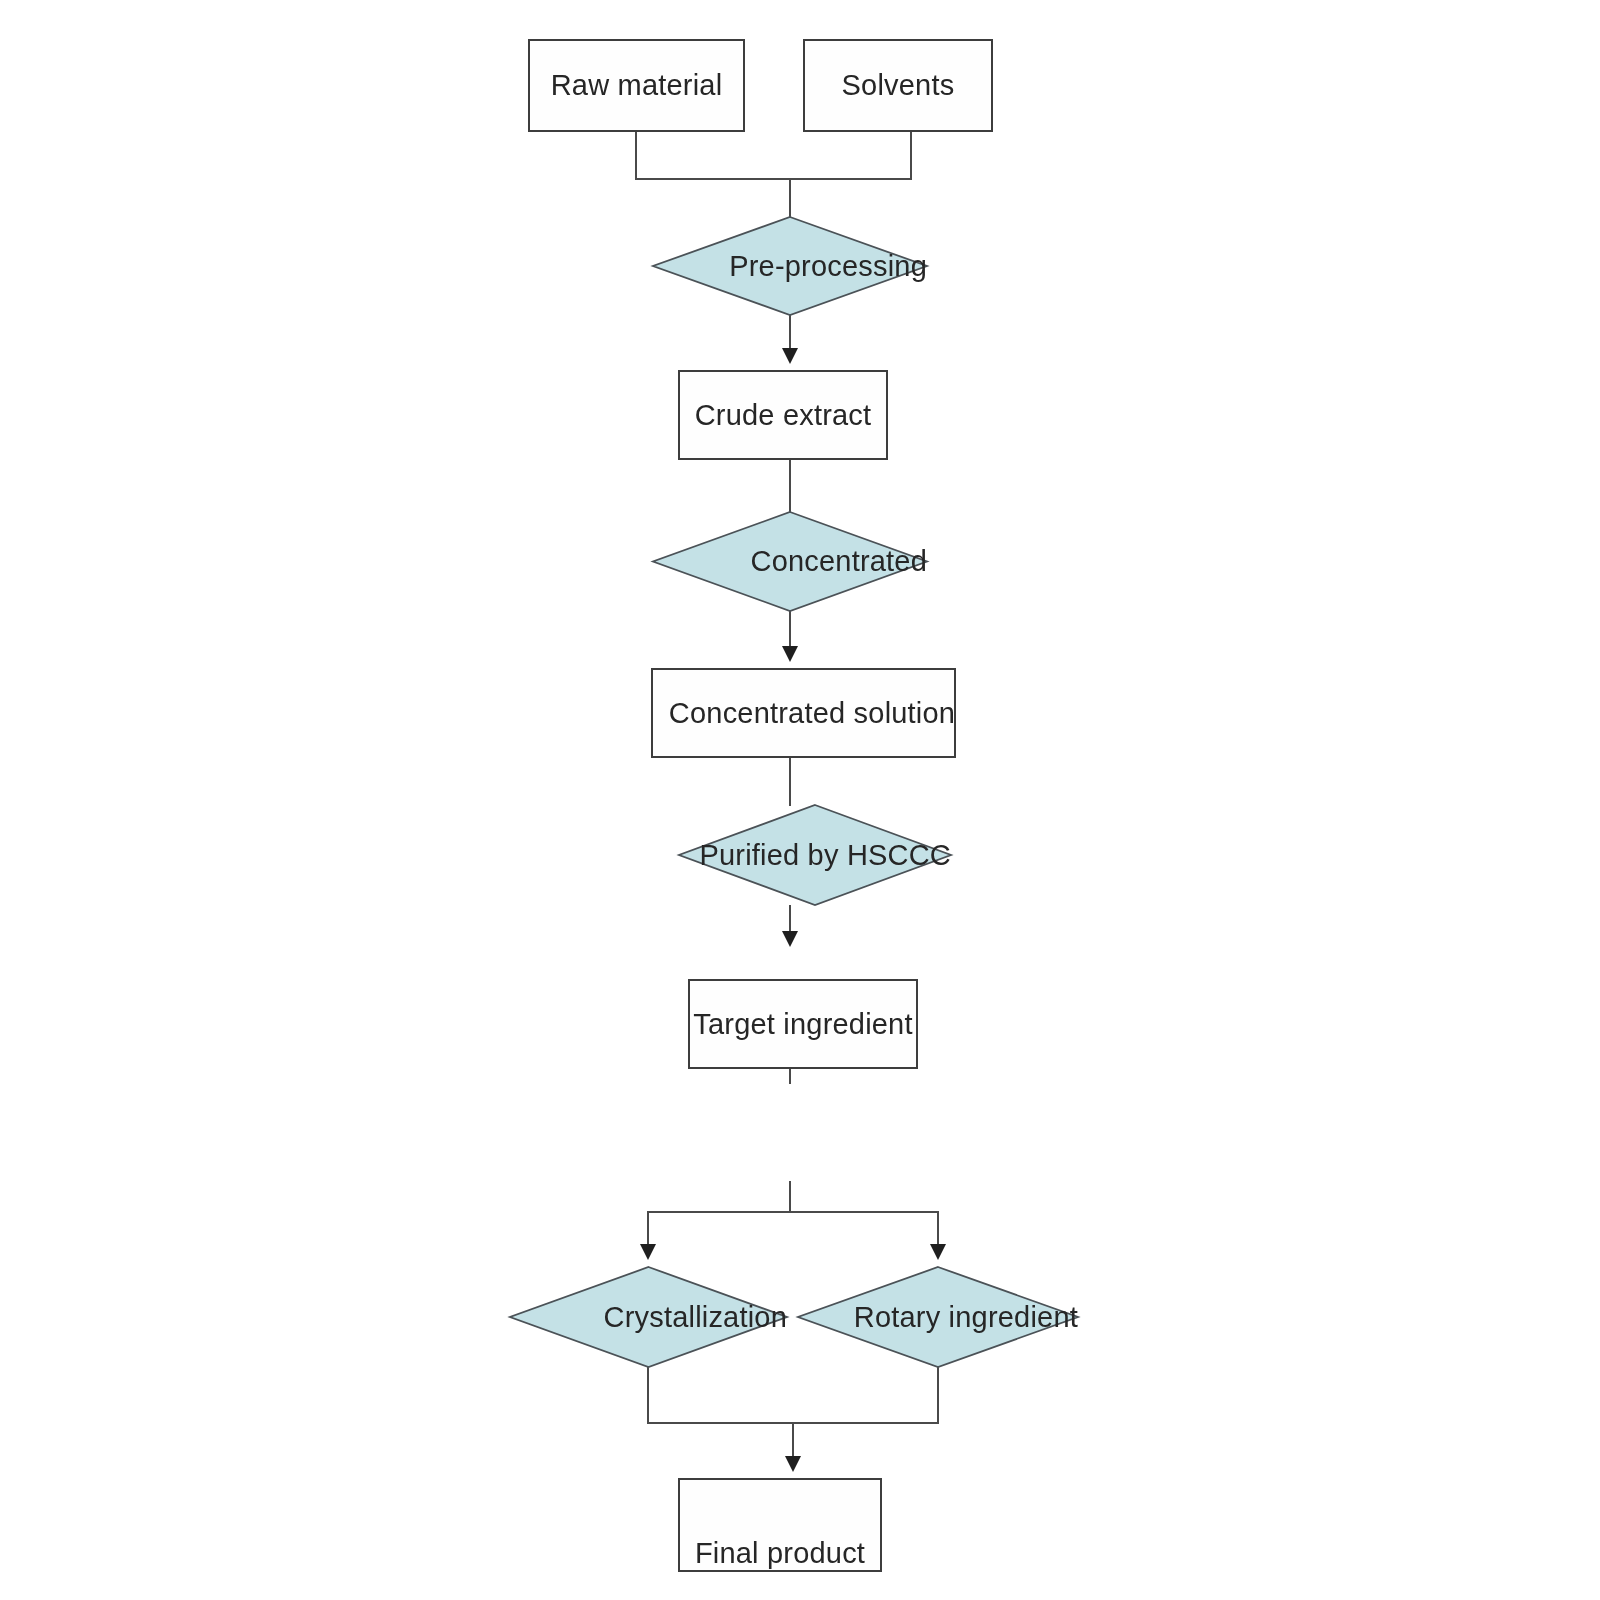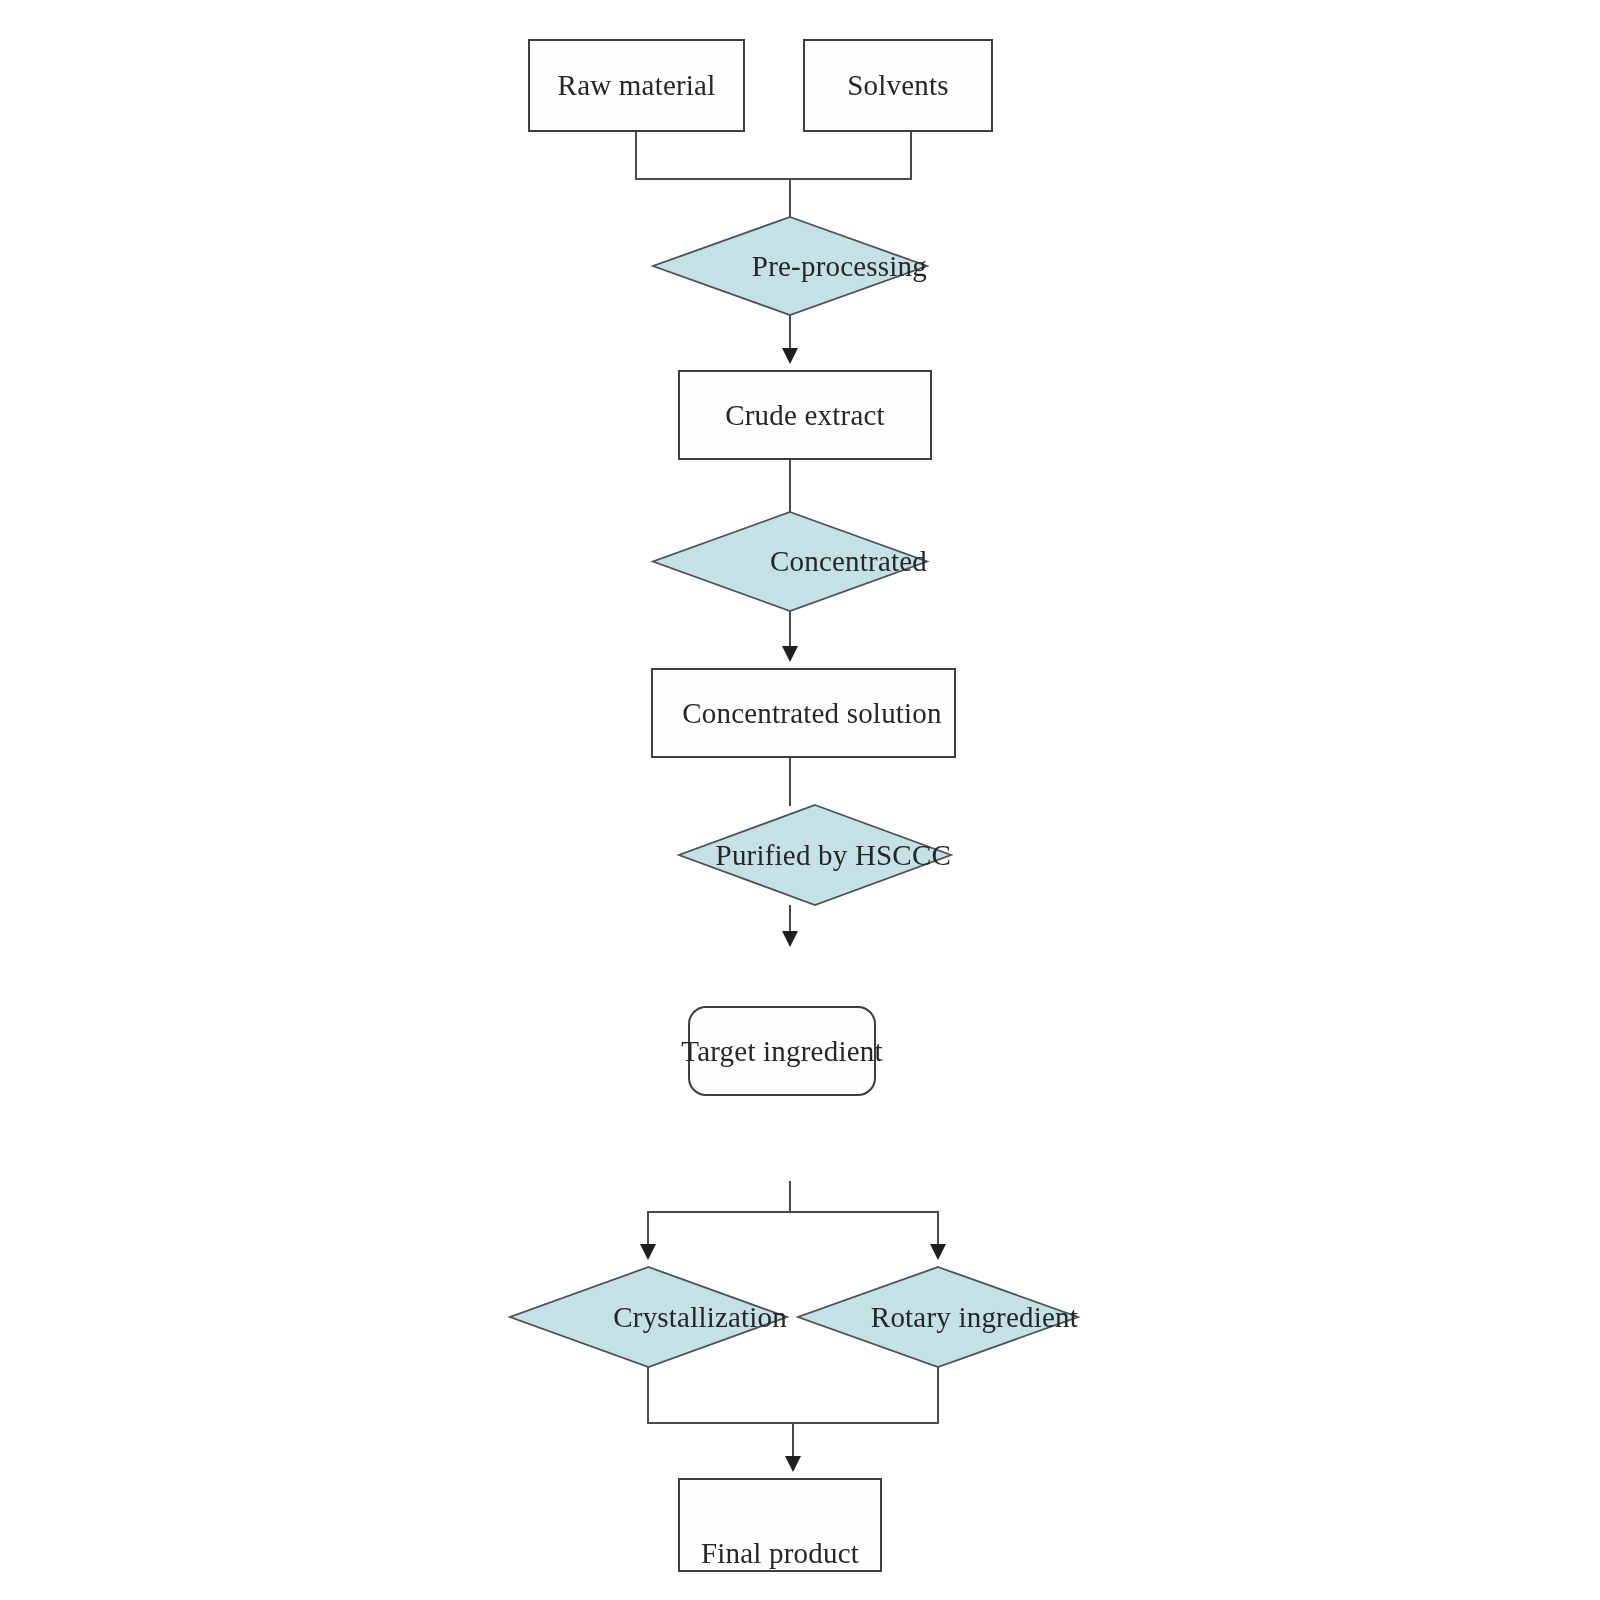--- a/index.html
+++ b/index.html
@@ -31,21 +31,20 @@
     stroke-width: 1.8;
     vector-effect: non-scaling-stroke;
   }
   .label {
     position: relative; z-index: 1;
     font-size: 29px;
     letter-spacing: 0.2px;
     color: var(--text, #262626);
     white-space: nowrap;
     text-align: center;
-    font-family: Liberation Serif, serif;
   }
 </style>
 </head>
 <body>
 
 <div class="canvas">
 
   <svg class="connectors" viewBox="0 0 1600 1600" xmlns="http://www.w3.org/2000/svg">
     <defs>
       <marker id="arrow" markerUnits="userSpaceOnUse" markerWidth="22" markerHeight="22" refX="14" refY="8" orient="auto">
@@ -84,21 +83,21 @@
     <span class="label">Solvents</span>
   </div>
 
   <div class="node diamond" style="left:653px; top:217px; width:274px; height:98px;">
     <svg class="diamond-shape" viewBox="0 0 100 100" preserveAspectRatio="none">
         <polygon points="50,0 100,50 50,100 0,50"></polygon>
       </svg>
     <span class="label">Pre-processing</span>
   </div>
 
-  <div class="node box" style="left:678px; top:370px; width:254px; height:90px;">
+  <div class="node box" style="left:678px; top:370px; width:210px; height:90px;">
     <span class="label">Crude extract</span>
   </div>
 
   <div class="node diamond" style="left:653px; top:512px; width:274px; height:99px;">
     <svg class="diamond-shape" viewBox="0 0 100 100" preserveAspectRatio="none">
         <polygon points="50,0 100,50 50,100 0,50"></polygon>
       </svg>
     <span class="label">Concentrated</span>
   </div>
 
@@ -106,21 +105,21 @@
     <span class="label">Concentrated solution</span>
   </div>
 
   <div class="node diamond" style="left:679px; top:805px; width:272px; height:100px;">
     <svg class="diamond-shape" viewBox="0 0 100 100" preserveAspectRatio="none">
         <polygon points="50,0 100,50 50,100 0,50"></polygon>
       </svg>
     <span class="label">Purified by HSCCC</span>
   </div>
 
-  <div class="node box" style="left:688px; top:1006px; width:188px; height:90px;border-radius:18px;">
+  <div class="node box" style="left:688px; top:979px; width:230px; height:90px;">
     <span class="label">Target ingredient</span>
   </div>
 
 
   <div class="node diamond" style="left:510px; top:1267px; width:277px; height:100px;">
     <svg class="diamond-shape" viewBox="0 0 100 100" preserveAspectRatio="none">
         <polygon points="50,0 100,50 50,100 0,50"></polygon>
       </svg>
     <span class="label">Crystallization</span>
   </div>

